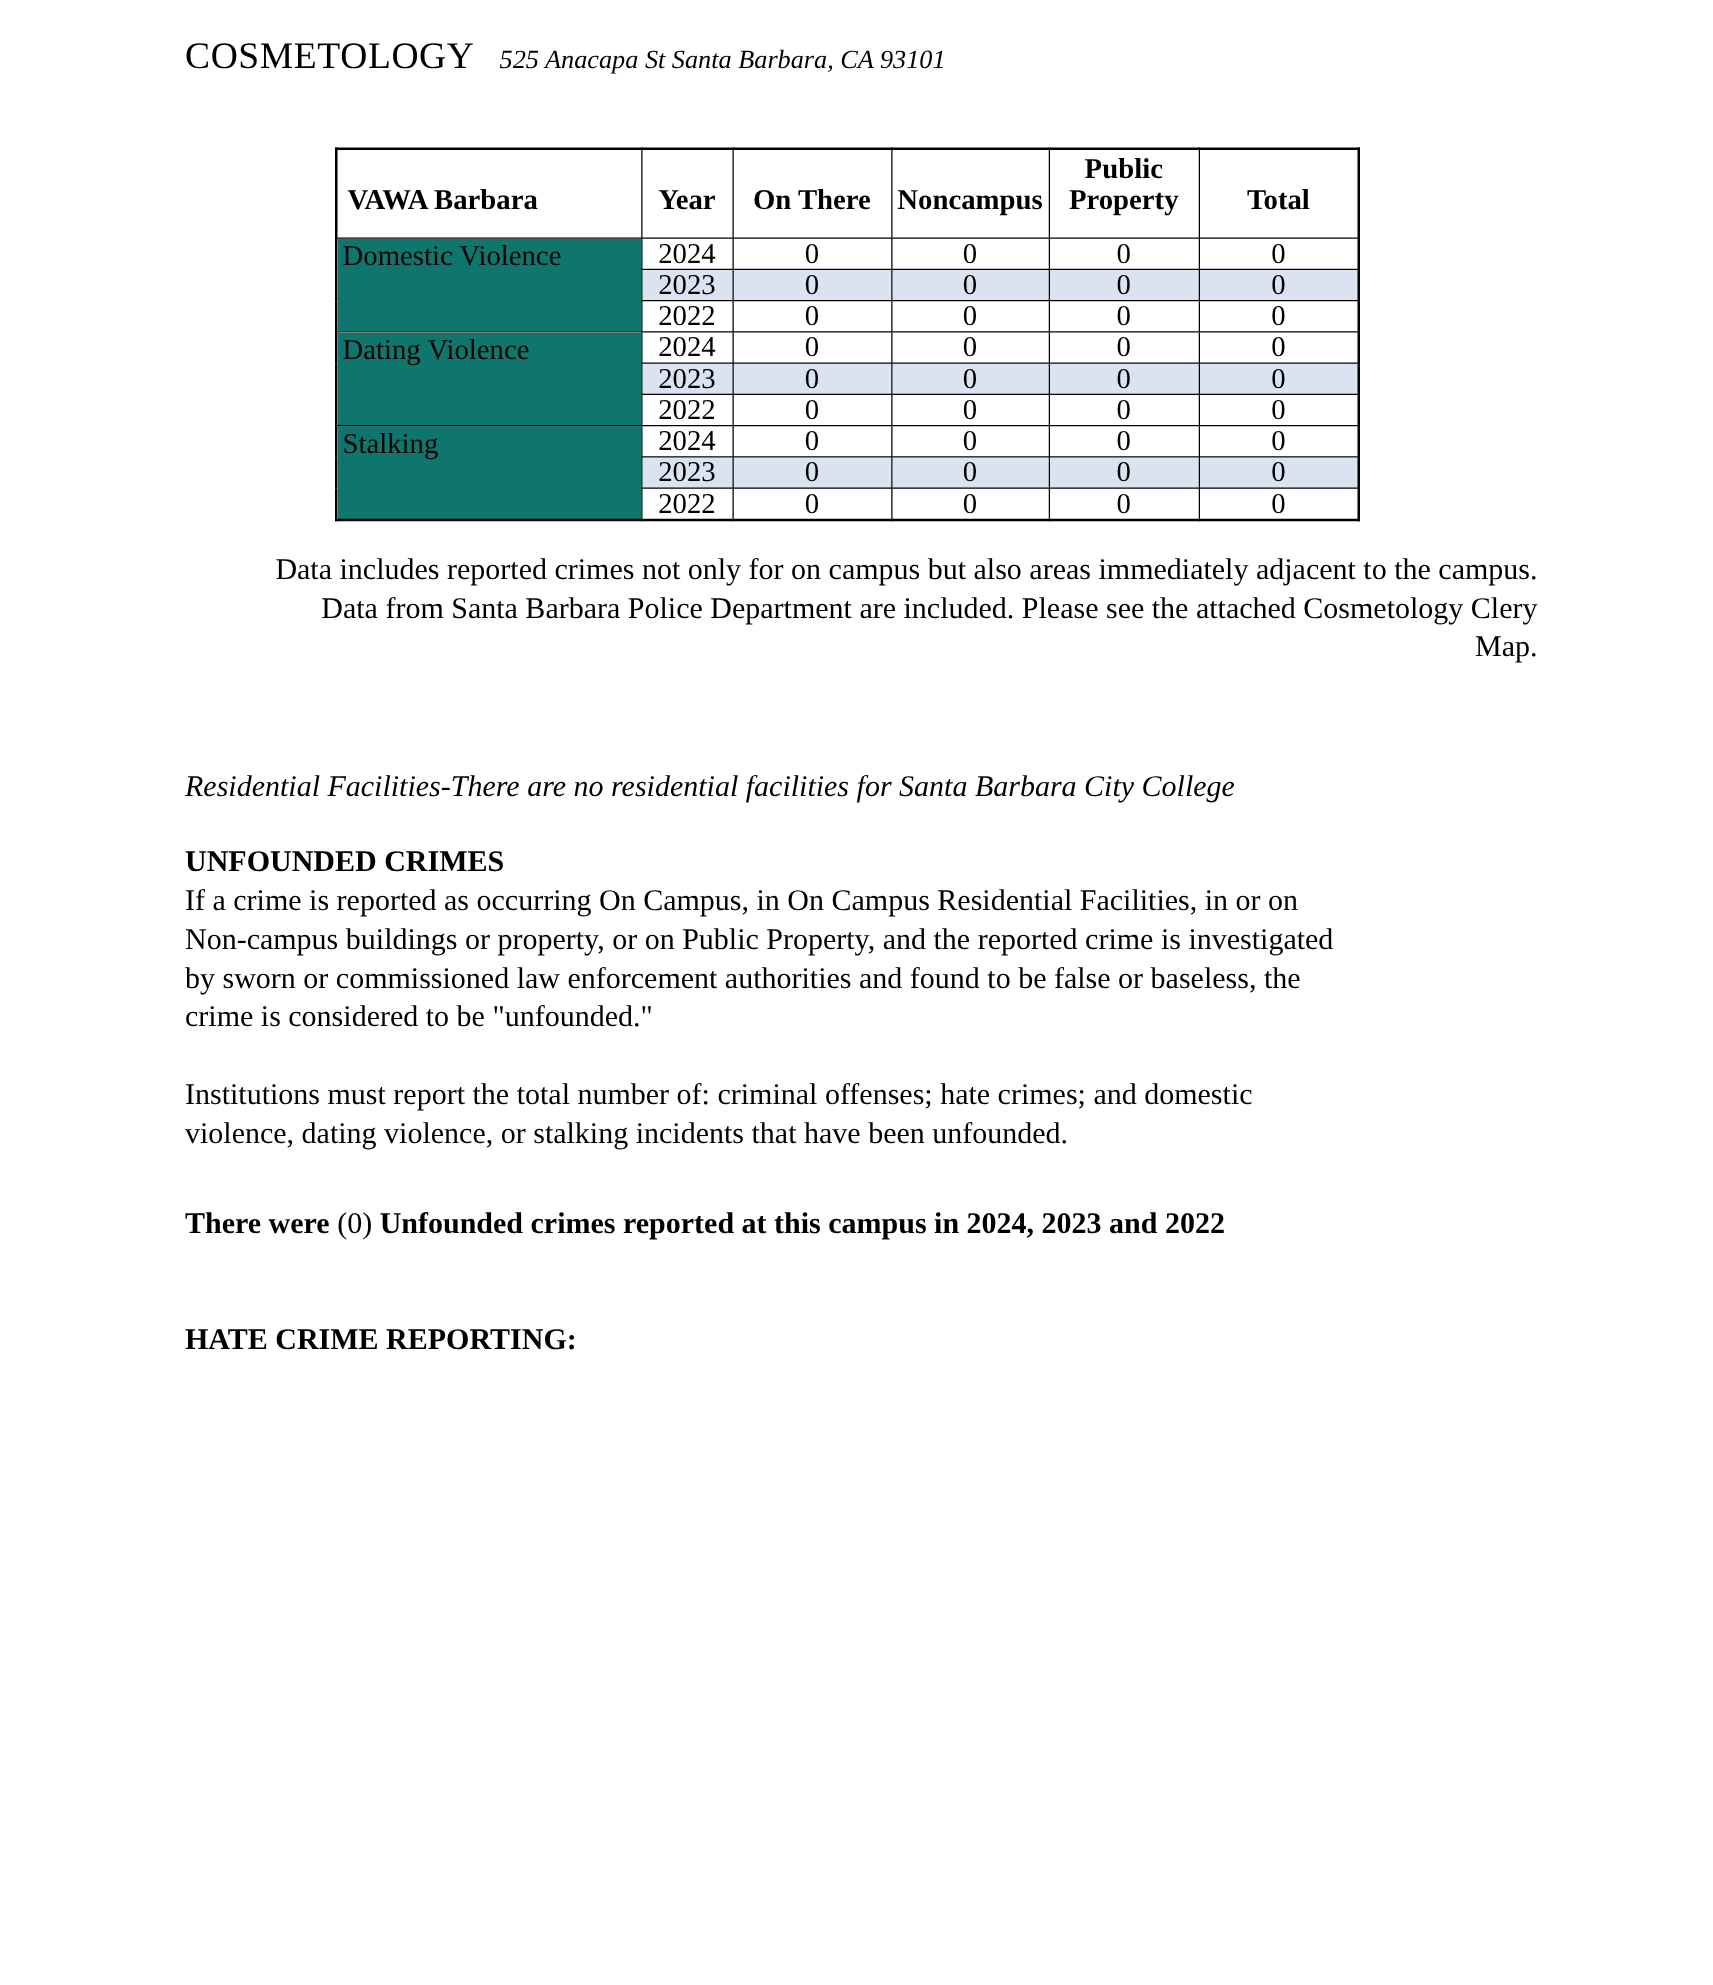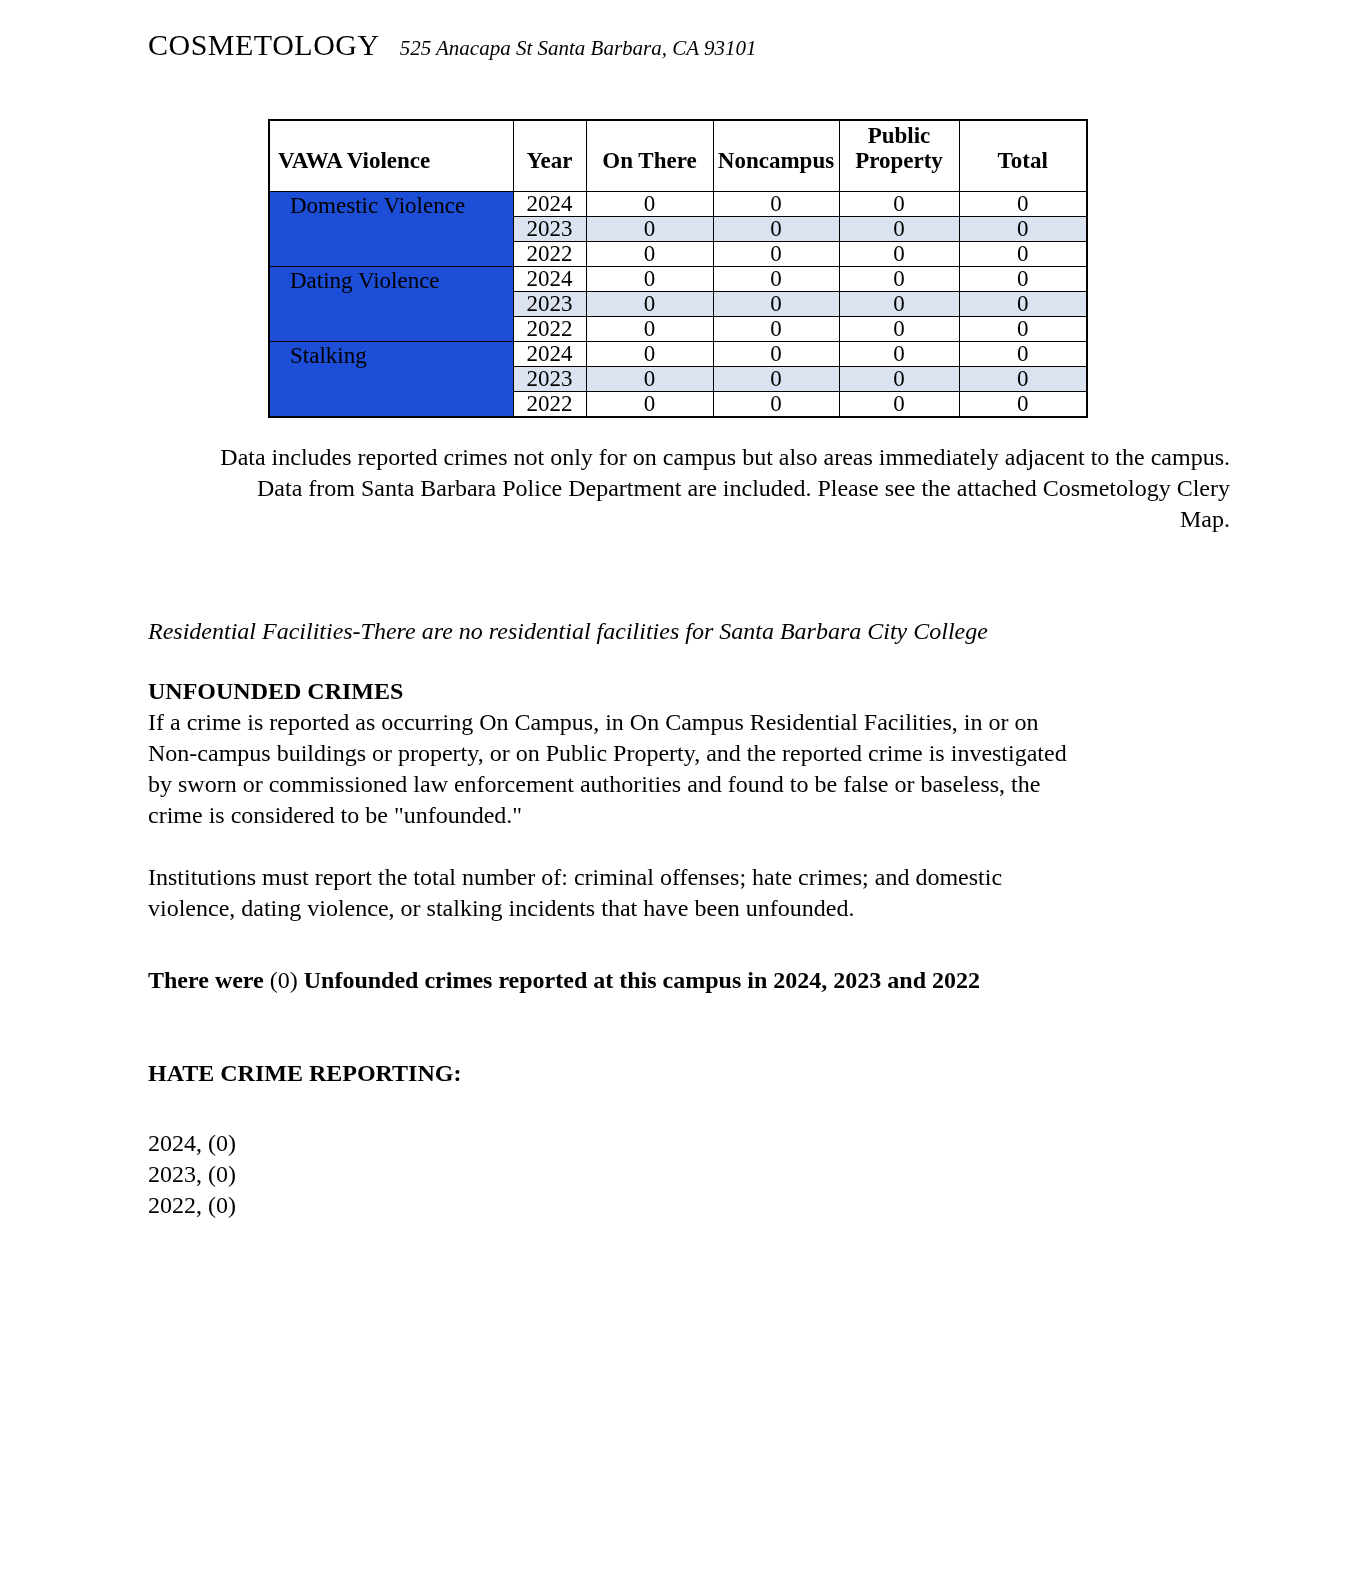--- a/index.html
+++ b/index.html
@@ -48,23 +48,23 @@
   table.vawa thead th.offense-h { text-align: left; padding-left: 8px; }
   table.vawa tbody tr { height: 24.7px; }
   table.vawa tbody td {
     text-align: center;
     vertical-align: middle;
     line-height: 24px;
   }
   table.vawa tbody td.offense {
     text-align: left;
     vertical-align: top;
-    padding-left: 20px;
+    padding-left: 4px;
     line-height: 27px;
-    background: #1d4ed8;
+    background: #0f766e;
   }
 
   
   .para { white-space: pre-line; }
   .clery-note { margin-top: 24px; text-align: right; }
   .residential-note { margin-top: 81px; font-style: italic; }
   .section-heading { font-weight: bold; }
   .unfounded-heading { margin-top: 29px; }
   .statement { margin-top: 41px; font-weight: bold; }
   .statement .count { font-weight: normal; }
@@ -87,21 +87,21 @@
       <colgroup>
         <col style="width:244px">
           <col style="width:73px">
           <col style="width:127px">
         <col style="width:126px">
           <col style="width:120px">
           <col style="width:128px">
       </colgroup>
       <thead>
         <tr>
-          <th class="offense-h">VAWA Violence</th>
+          <th class="offense-h">VAWA Barbara</th>
           <th>Year</th>
           <th>On There</th>
           <th>Noncampus</th>
           <th>Public Property</th>
           <th>Total</th>
         </tr>
       </thead>
       <tbody>
         <tr>
           <td class="offense" rowspan="3">Domestic Violence</td>
@@ -185,19 +185,14 @@
 by sworn or commissioned law enforcement authorities and found to be false or baseless, the
 crime is considered to be "unfounded."</div>
 
   <div class="para requirement">Institutions must report the total number of: criminal offenses; hate crimes; and domestic
 violence, dating violence, or stalking incidents that have been unfounded.</div>
 
   <div class="statement"><span>There were </span><span class="count">(0)</span><span> Unfounded crimes reported at this campus in 2024, 2023 and 2022</span></div>
 
   <div class="section-heading hate-heading">HATE CRIME REPORTING:</div>
 
-  <div class="hate-years">
-    <div>2024, (0)</div>
-    <div>2023, (0)</div>
-    <div>2022, (0)</div>
-  </div>
 
 </div>
 
 </body></html>

